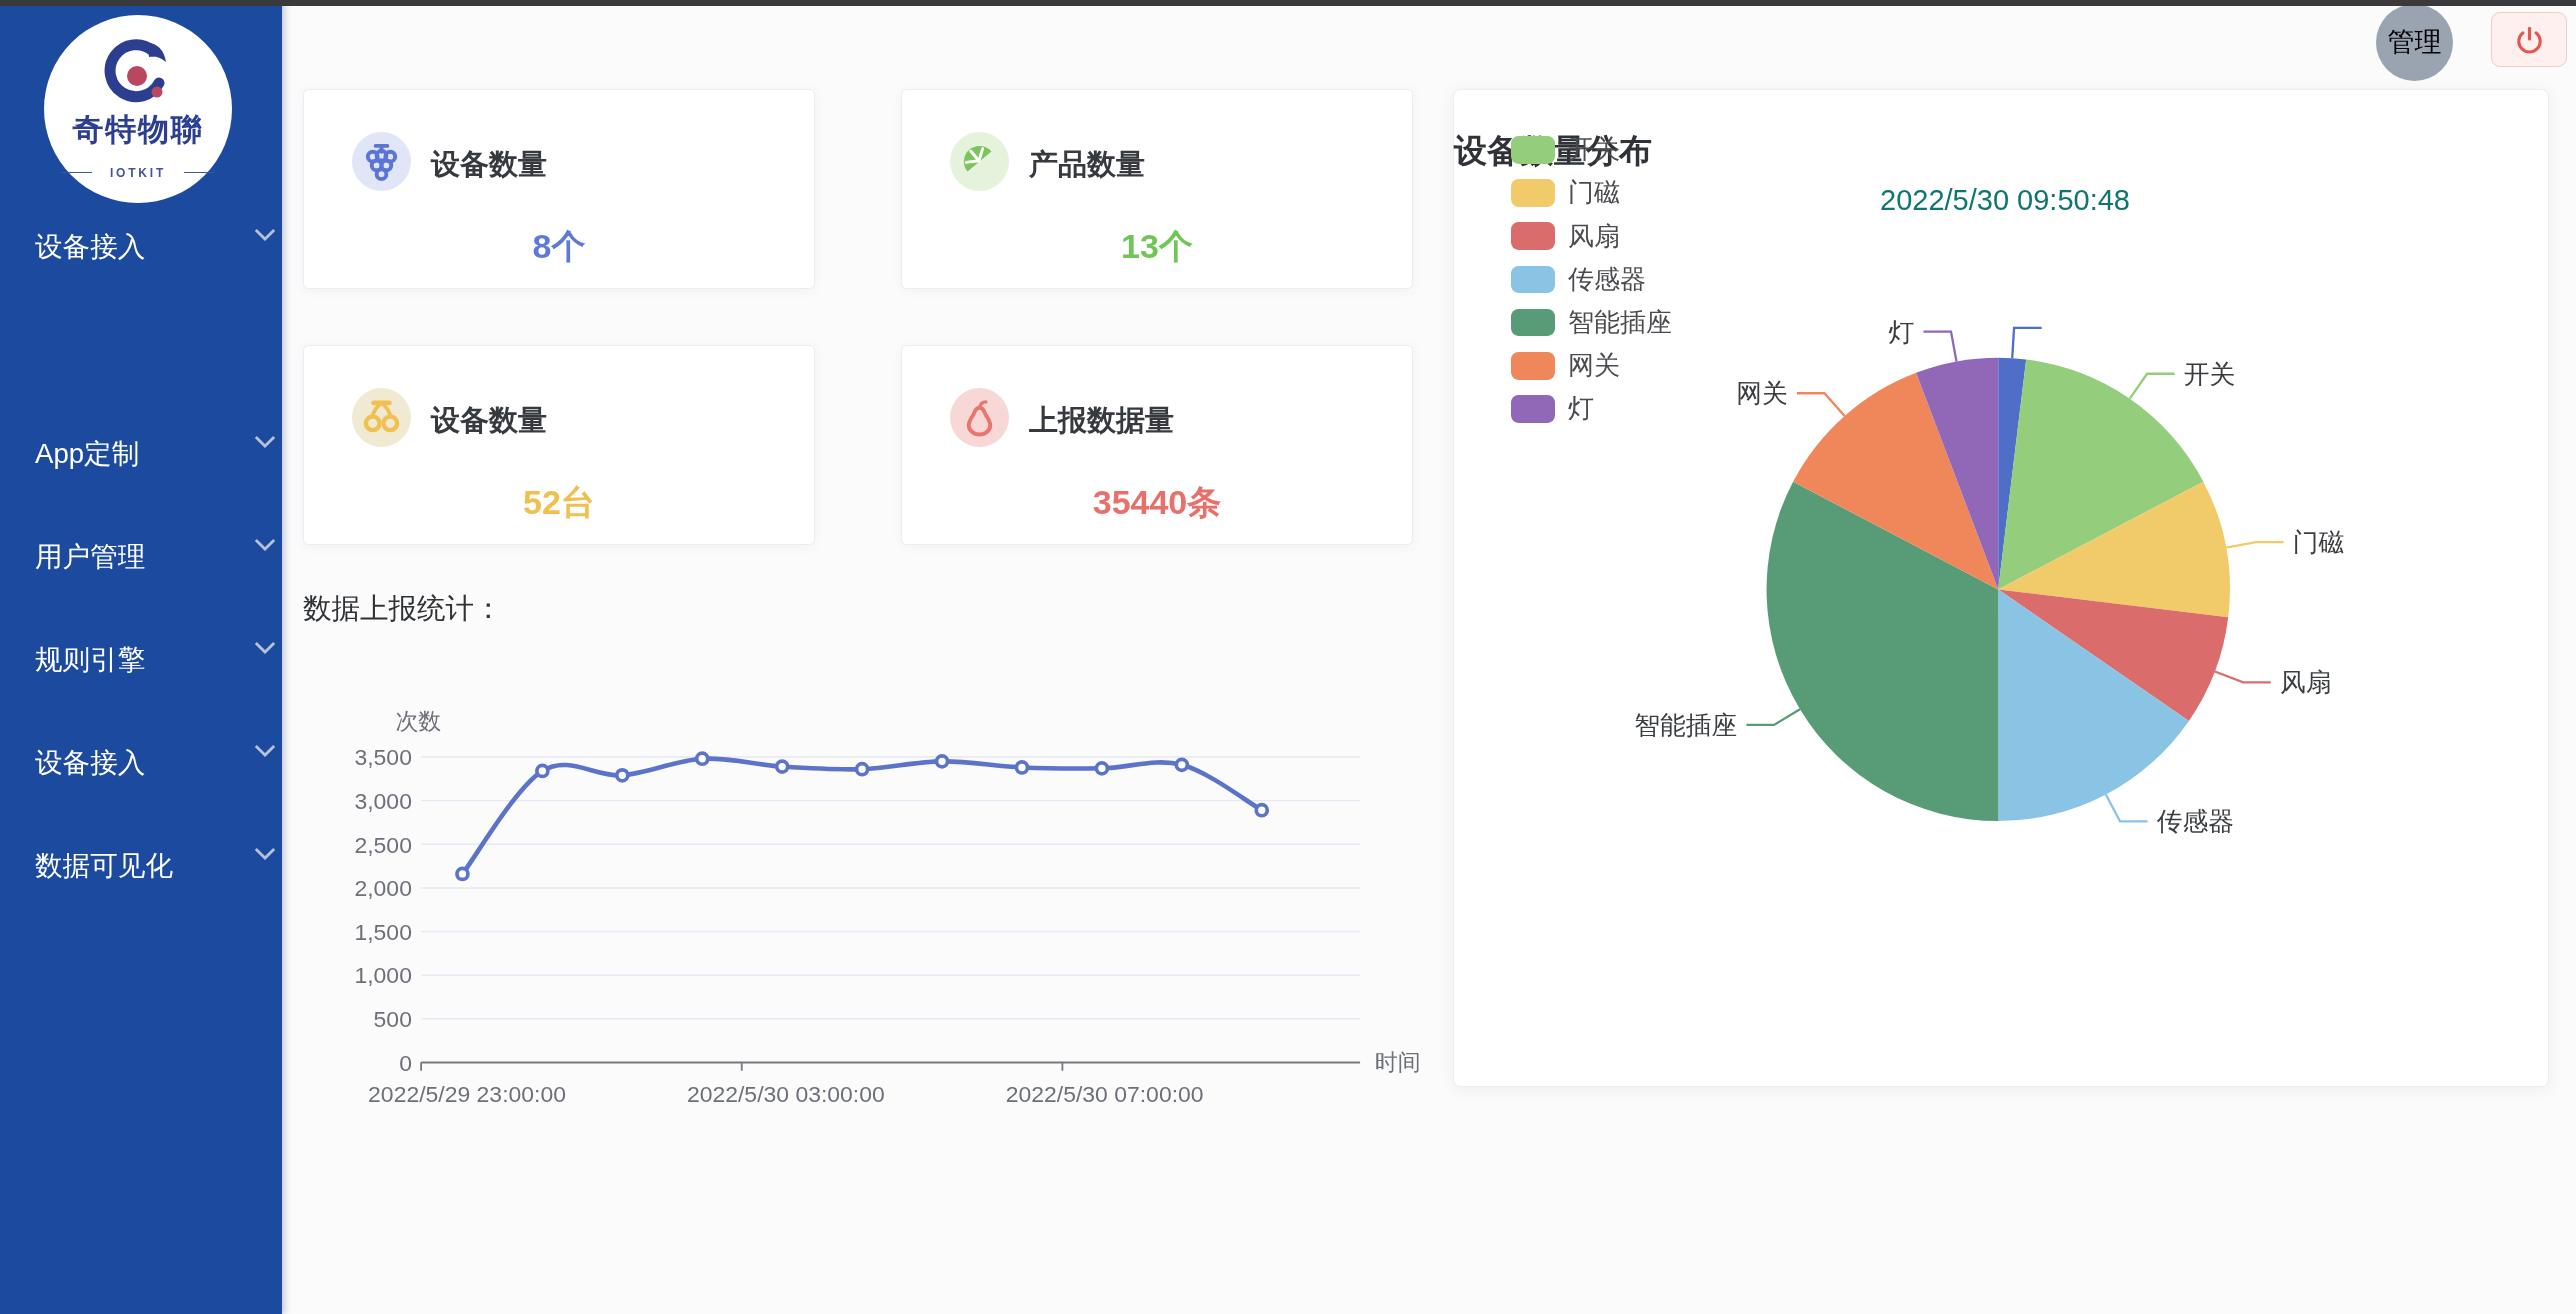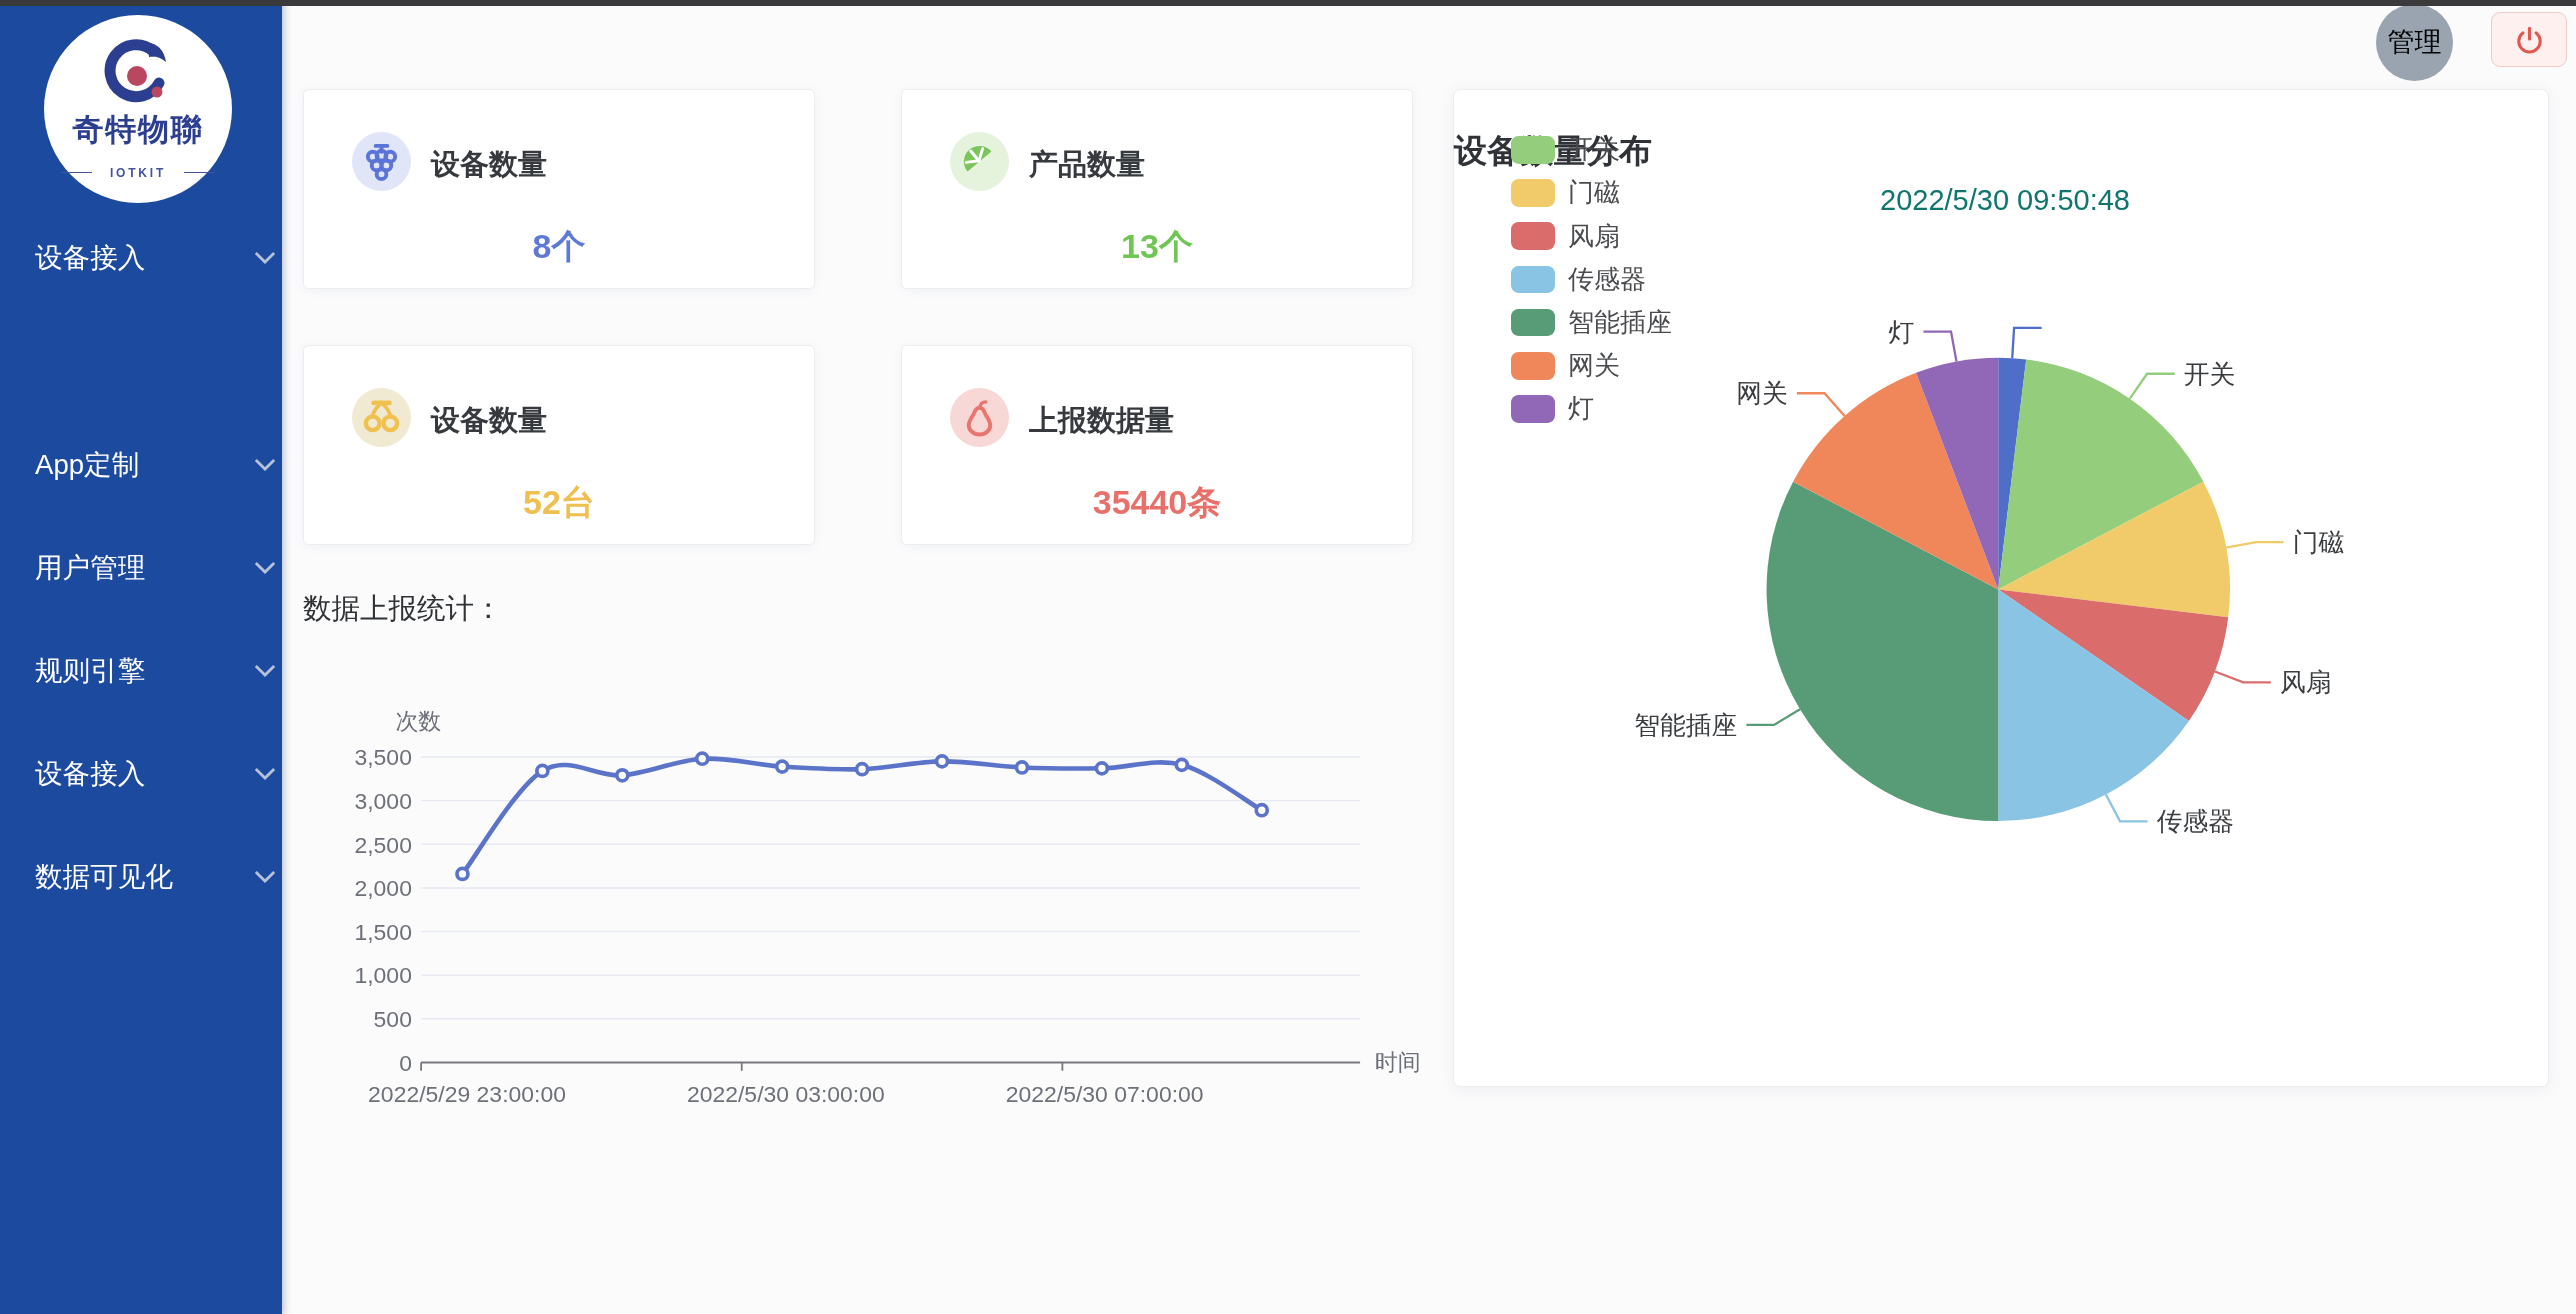--- a/index.html
+++ b/index.html
@@ -10,21 +10,21 @@
   }
   .top-strip{position:absolute;left:0;top:0;width:2576px;height:5.5px;background:#3a3a3c;z-index:50;}
   
   .sidebar{position:absolute;left:0;top:0;width:276px;height:1315px;background:#1c4a9e;
     box-shadow:2.8px 0 7.4px rgba(20,40,90,.28);z-index:5;padding-left:6px;}
   .logo-circle{position:absolute;left:44px;top:14.7px;width:188px;height:188px;border-radius:50%;
     background:#fff;display:flex;flex-direction:column;align-items:center;justify-content:center;}
   .logo-title{color:#2c3e8f;font-size:31px;font-weight:bold;letter-spacing:1.8px;line-height:1;margin-top:3.7px;}
   .logo-sub{display:flex;align-items:center;gap:18px;margin-top:21px;color:#44549b;font-size:12px;letter-spacing:2.8px;font-weight:bold;}
   .logo-sub .rule{display:inline-block;width:31px;height:1.8px;background:#44549b;}
-  .menu-item{position:absolute;left:0;width:309px;height:59px;display:flex;align-items:center;
+  .menu-item{position:absolute;left:0;width:309px;height:59px;display:flex;
     justify-content:space-between;box-sizing:border-box;padding:0 33px 0 35px;color:#fff;font-size:27.6px;cursor:pointer;}
   
   .avatar{position:absolute;left:2376px;top:3.7px;width:77px;height:77px;border-radius:50%;
     background:#9aa3b0;color:#000000;font-size:27px;display:flex;align-items:center;justify-content:center;cursor:pointer;z-index:6;}
   .power-btn{position:absolute;left:2491px;top:12px;width:74px;height:53px;border-radius:9.2px;
     background:#fdf0ee;border:0.9px solid #f2cac7;display:flex;align-items:center;justify-content:center;cursor:pointer;z-index:6;}
   
   .card{position:absolute;width:510px;height:198px;background:#fff;border:0.9px solid #ececf1;
     border-radius:5.5px;box-shadow:0 1.8px 11px rgba(60,70,90,.05);}
   .card-icon{position:absolute;left:48px;top:42px;width:59px;height:59px;border-radius:50%;

